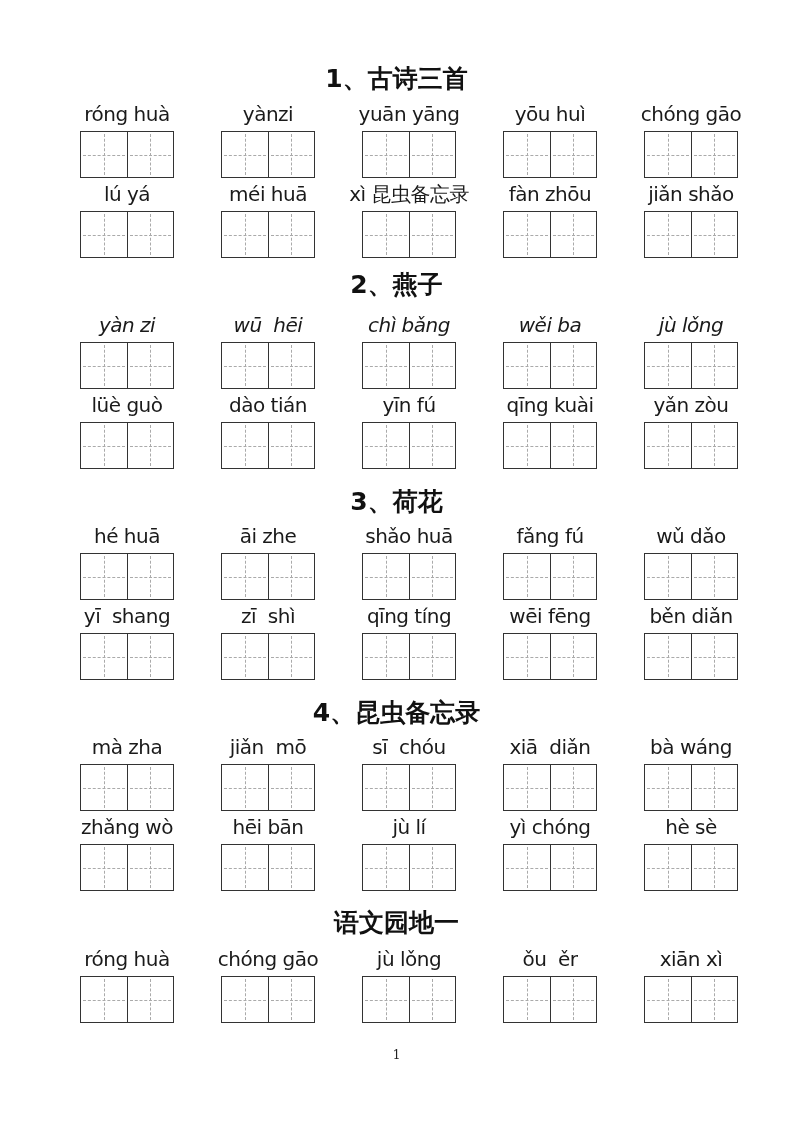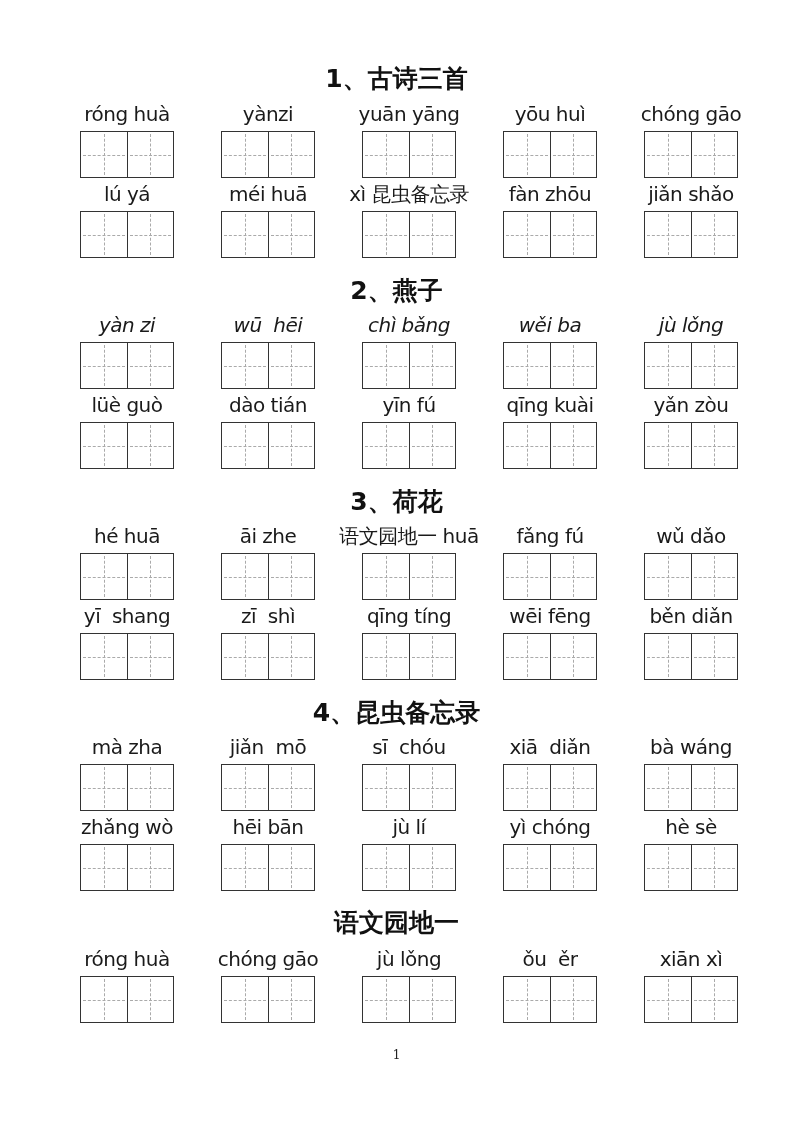--- a/index.html
+++ b/index.html
@@ -154,21 +154,21 @@
             <div class="h"></div>
             <div class="v"></div>
           </div>
           <div class="box">
             <div class="h"></div>
             <div class="v"></div>
           </div>
         </div>
       </div>
     </div>
-    <div class="section-title" style="top: 276px;">2、燕子</div>
+    <div class="section-title" style="top: 270px;">2、燕子</div>
     <div class="row" style="top: 312px; font-style: italic;">
       <div class="cell" style="left: 68px;">
         <div class="pinyin">yàn zi</div>
         <div class="grid">
           <div class="box">
             <div class="h"></div>
             <div class="v"></div>
           </div>
           <div class="box">
             <div class="h"></div>
@@ -318,21 +318,21 @@
             <div class="h"></div>
             <div class="v"></div>
           </div>
           <div class="box">
             <div class="h"></div>
             <div class="v"></div>
           </div>
         </div>
       </div>
       <div class="cell" style="left: 350px;">
-        <div class="pinyin">语文园地一 huā</div>
+        <div class="pinyin">shǎo huā</div>
         <div class="grid">
           <div class="box">
             <div class="h"></div>
             <div class="v"></div>
           </div>
           <div class="box">
             <div class="h"></div>
             <div class="v"></div>
           </div>
         </div>

